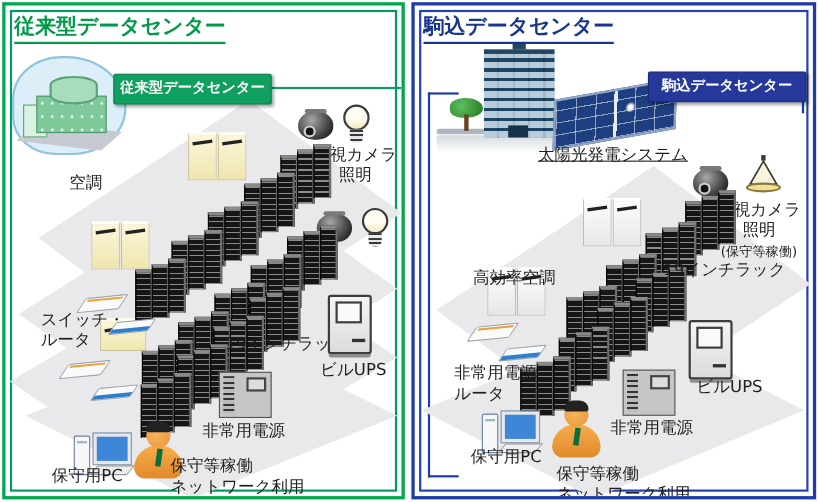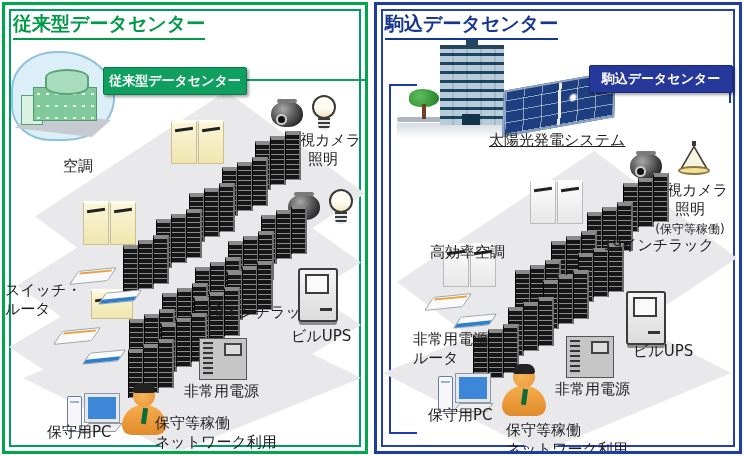--- a/index.html
+++ b/index.html
@@ -257,21 +257,21 @@
     </div>
   <div class="rk" style="left:123px;top:334px;">
       <i></i>
       <i></i>
       <i></i>
     </div>
   <div class="lbl" style="left:200px;top:298px;">19インチラック</div>
 
   <div class="sw" style="left:70px;top:264px;"></div>
   <div class="rt" style="left:98px;top:286px;"></div>
-  <div class="lbl" style="left:0;top:276px;">
+  <div class="lbl" style="left:32px;top:276px;">
     <span>スイッチ・</span><br>
     <span>ルータ</span>
   </div>
   <div class="sw" style="left:54px;top:324px;"></div>
   <div class="rt" style="left:82px;top:346px;"></div>
 
   <div class="ups" style="left:293px;top:263px;"></div>
   <div class="lbl" style="left:286px;top:322px;">ビルUPS</div>
   <div class="gen" style="left:194px;top:333px;"></div>
   <div class="lbl" style="left:179px;top:377px;">非常用電源</div>

